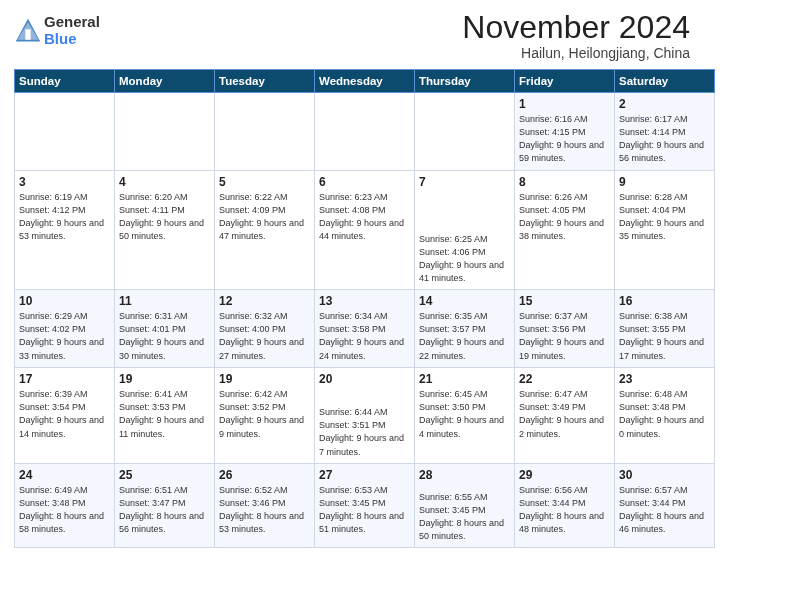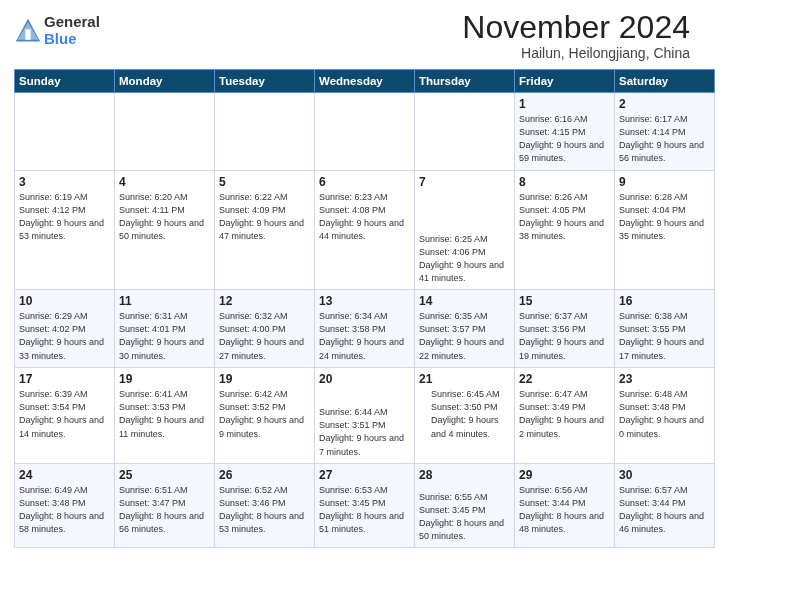--- a/index.html
+++ b/index.html
@@ -266,21 +266,21 @@
 Daylight: 9 hours and 9 minutes.</div>
           </td>
           <td>
             <span class="day-num">20</span>
             <div class="day-info" style="white-space: pre-line; margin-top: 20px;">Sunrise: 6:44 AM
 Sunset: 3:51 PM
 Daylight: 9 hours and 7 minutes.</div>
           </td>
           <td>
             <span class="day-num">21</span>
-            <div class="day-info" style="white-space: pre-line; margin-left: 12px;">Sunrise: 6:45 AM
+            <div class="day-info" style="white-space: pre-line;">Sunrise: 6:45 AM
 Sunset: 3:50 PM
 Daylight: 9 hours and 4 minutes.</div>
           </td>
           <td>
             <span class="day-num">22</span>
             <div class="day-info" style="white-space: pre-line;">Sunrise: 6:47 AM
 Sunset: 3:49 PM
 Daylight: 9 hours and 2 minutes.</div>
           </td>
           <td>

